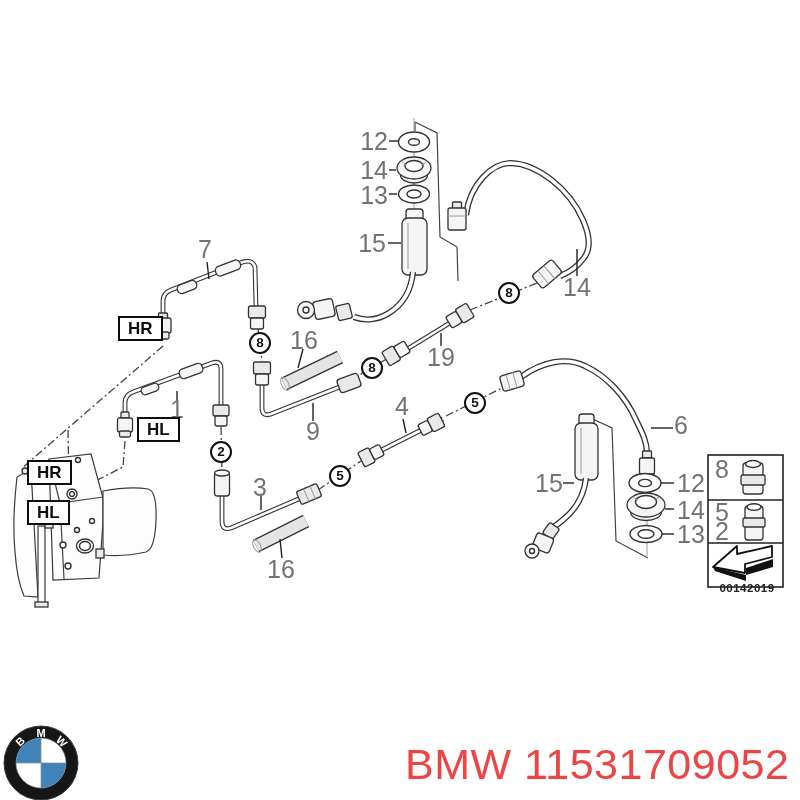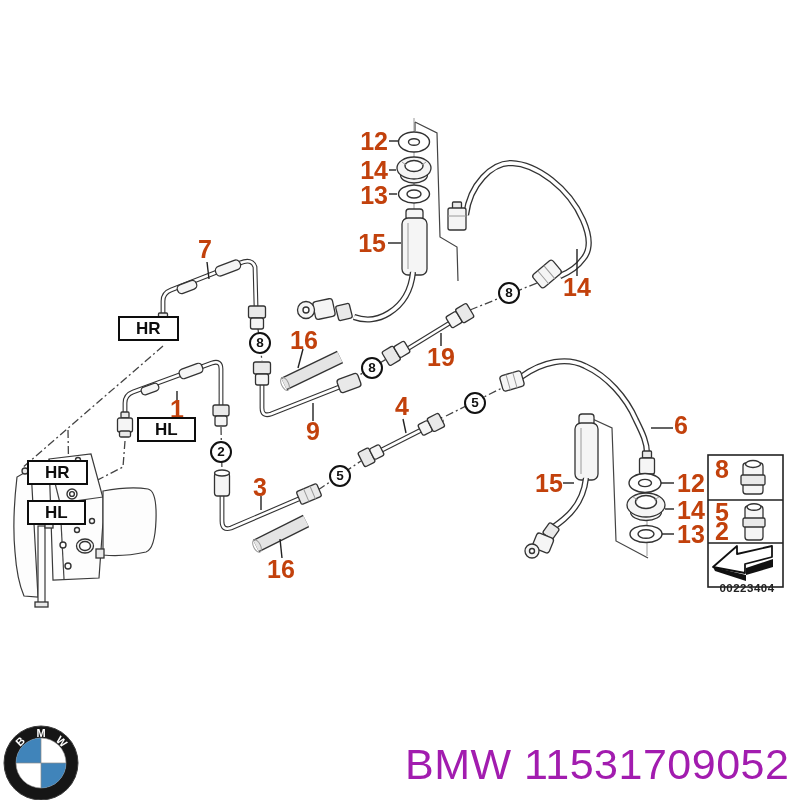--- a/index.html
+++ b/index.html
@@ -1,29 +1,29 @@
 <!DOCTYPE html>
 <html><head>
 <meta charset="utf-8">
 <style>
   html,body{margin:0;padding:0;background:#fff;}
   .stage{position:relative;width:800px;height:800px;background:#ffffff;overflow:hidden;
          font-family:"Liberation Sans",sans-serif;color:#111;}
   .art{position:absolute;left:0;top:0;width:800px;height:800px;}
-  .lbl{position:absolute;font-weight:700;font-size:25px;line-height:1;color:#c2410c;letter-spacing:0;}
+  .lbl{position:absolute;font-weight:400;font-size:25px;line-height:1;color:#737373;letter-spacing:0;}
   .lbl.ra{width:40px;text-align:right;}
   .circ{position:absolute;width:22px;height:22px;box-sizing:border-box;border:2px solid #111;
         border-radius:50%;background:#fff;display:flex;align-items:center;justify-content:center;
         font-weight:700;font-size:13.5px;line-height:1;}
   .tag{position:absolute;box-sizing:border-box;border:2.5px solid #0d0d0d;background:#fff;
-       font-weight:700;font-size:17px;line-height:1;padding:2px 16px;color:#0d0d0d;}
+       font-weight:700;font-size:17px;line-height:1;padding:2px 8px;color:#0d0d0d;}
   .docnum{position:absolute;left:712px;top:582px;width:70px;text-align:center;
           font-weight:600;font-size:11.5px;letter-spacing:.5px;color:#222;}
   .footer{position:absolute;left:405px;top:740px;font-size:43px;font-weight:400;
-          color:#a21caf;letter-spacing:.5px;white-space:nowrap;}
+          color:#ef4444;letter-spacing:.5px;white-space:nowrap;}
 </style>
 </head>
 <body>
 
 <div class="stage">
 
 <svg class="art" viewBox="0 0 800 800">
   <style>
     .po{fill:none;stroke:#333;stroke-width:4.8;stroke-linejoin:round;}
     .pi{fill:none;stroke:#fff;stroke-width:2.6;stroke-linejoin:round;}
@@ -352,19 +352,19 @@
 <div class="circ" style="left:498px;top:282px">8</div>
 <div class="circ" style="left:329px;top:465px">5</div>
 <div class="circ" style="left:464px;top:392px">5</div>
 <div class="circ" style="left:210px;top:441px">2</div>
 
 <div class="tag" style="left:118px;top:316px">HR</div>
 <div class="tag" style="left:137px;top:417px">HL</div>
 <div class="tag" style="left:27px;top:460px">HR</div>
 <div class="tag" style="left:27px;top:500px">HL</div>
 
-<div class="docnum">00223404</div>
+<div class="docnum">00142019</div>
 
 <div class="footer">
   <span>BMW</span> <span>11531709052</span>
 </div>
 
 </div>
 
 </body></html>

